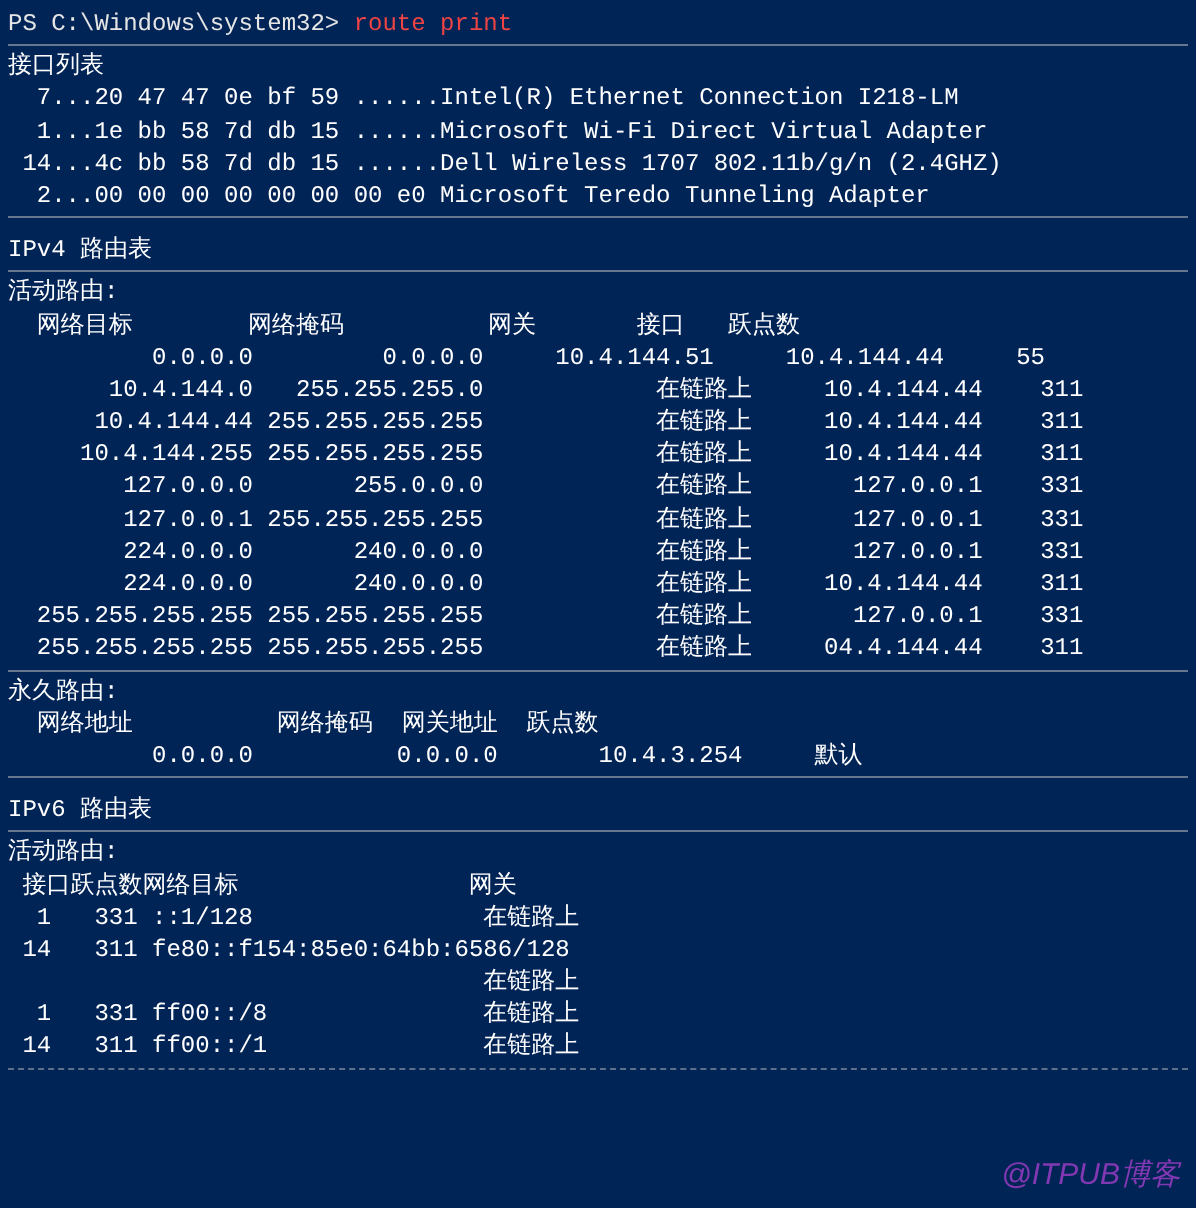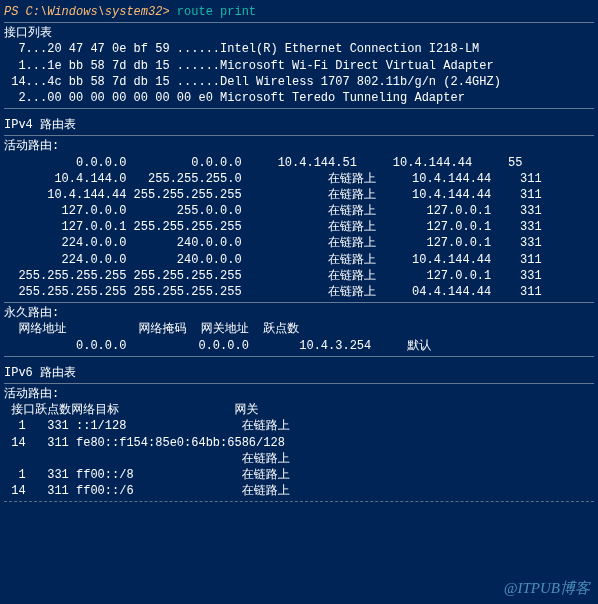--- a/index.html
+++ b/index.html
@@ -12,26 +12,25 @@
     line-height: 1.35;
     width: 598px;
     height: 604px;
     overflow: hidden;
     position: relative;
   }
   .term {
     padding: 4px;
   }
   .prompt {
-    color: #fdba74;
+    color: #e5e5e5;
     white-space: pre;
-    font-style: italic;
   }
   .cmd {
-    color: #14b8a6;
+    color: #ef4444;
     white-space: pre;
   }
   .solidline {
     border-top: 1px solid #cccccc;
     margin: 2px 0;
     opacity: 0.5;
   }
   .dashline {
     border-top: 1px dashed #cccccc;
     margin: 2px 0;
@@ -40,23 +39,23 @@
   .row {
     white-space: pre;
   }
   .sec-title {
     white-space: pre;
   }
   .watermark {
     position: absolute;
     right: 8px;
     bottom: 6px;
-    color: #7dd3fc;
+    color: #d946ef;
     opacity: 0.6;
-    font-family: Liberation Serif, serif;
+    font-family: Liberation Sans, sans-serif;
     font-size: 15px;
     font-style: italic;
   }
 </style>
 </head>
 <body>
 
 <div class="term">
   <div class="row"><span class="prompt">PS C:\Windows\system32&gt; </span><span class="cmd">route </span><span class="cmd">print</span></div>
 
@@ -67,24 +66,26 @@
       <div class="row">  1...1e bb 58 7d db 15 ......Microsoft Wi-Fi Direct Virtual Adapter</div>
       <div class="row"> 14...4c bb 58 7d db 15 ......Dell Wireless 1707 802.11b/g/n (2.4GHZ)</div>
       <div class="row">  2...00 00 00 00 00 00 00 e0 Microsoft Teredo Tunneling Adapter</div>
     </div>
   <div class="solidline"></div>
   <div style="height:6px"></div>
 
   <div class="sec-title">IPv4 路由表</div>
   <div class="solidline"></div>
   <div class="sec-title">活动路由:</div>
+  <div class="row">  网络目标        网络掩码          网关       接口   跃点数</div>
   <div id="ipv4-rows">
       <div class="row">          0.0.0.0         0.0.0.0     10.4.144.51     10.4.144.44     55</div>
       <div class="row">       10.4.144.0   255.255.255.0            在链路上     10.4.144.44    311</div>
       <div class="row">      10.4.144.44 255.255.255.255            在链路上     10.4.144.44    311</div>
+      <div class="row">     10.4.144.255 255.255.255.255            在链路上     10.4.144.44    311</div>
       <div class="row">        127.0.0.0       255.0.0.0            在链路上       127.0.0.1    331</div>
       <div class="row">        127.0.0.1 255.255.255.255            在链路上       127.0.0.1    331</div>
       <div class="row">        224.0.0.0       240.0.0.0            在链路上       127.0.0.1    331</div>
       <div class="row">        224.0.0.0       240.0.0.0            在链路上     10.4.144.44    311</div>
       <div class="row">  255.255.255.255 255.255.255.255            在链路上       127.0.0.1    331</div>
       <div class="row">  255.255.255.255 255.255.255.255            在链路上     04.4.144.44    311</div>
     </div>
   <div class="solidline"></div>
 
   <div class="sec-title">永久路由:</div>
@@ -95,18 +96,18 @@
 
   <div class="sec-title">IPv6 路由表</div>
   <div class="solidline"></div>
   <div class="sec-title">活动路由:</div>
   <div class="row"> 接口跃点数网络目标                网关</div>
   <div id="ipv6-rows">
       <div class="row">  1   331 ::1/128                在链路上</div>
       <div class="row"> 14   311 fe80::f154:85e0:64bb:6586/128</div>
       <div class="row">                                 在链路上</div>
       <div class="row">  1   331 ff00::/8               在链路上</div>
-      <div class="row"> 14   311 ff00::/6               在链路上</div>
+      <div class="row"> 14   311 ff00::/1               在链路上</div>
     </div>
   <div class="dashline"></div>
 </div>
 
 <div class="watermark">@ITPUB博客</div>
 
 </body></html>

